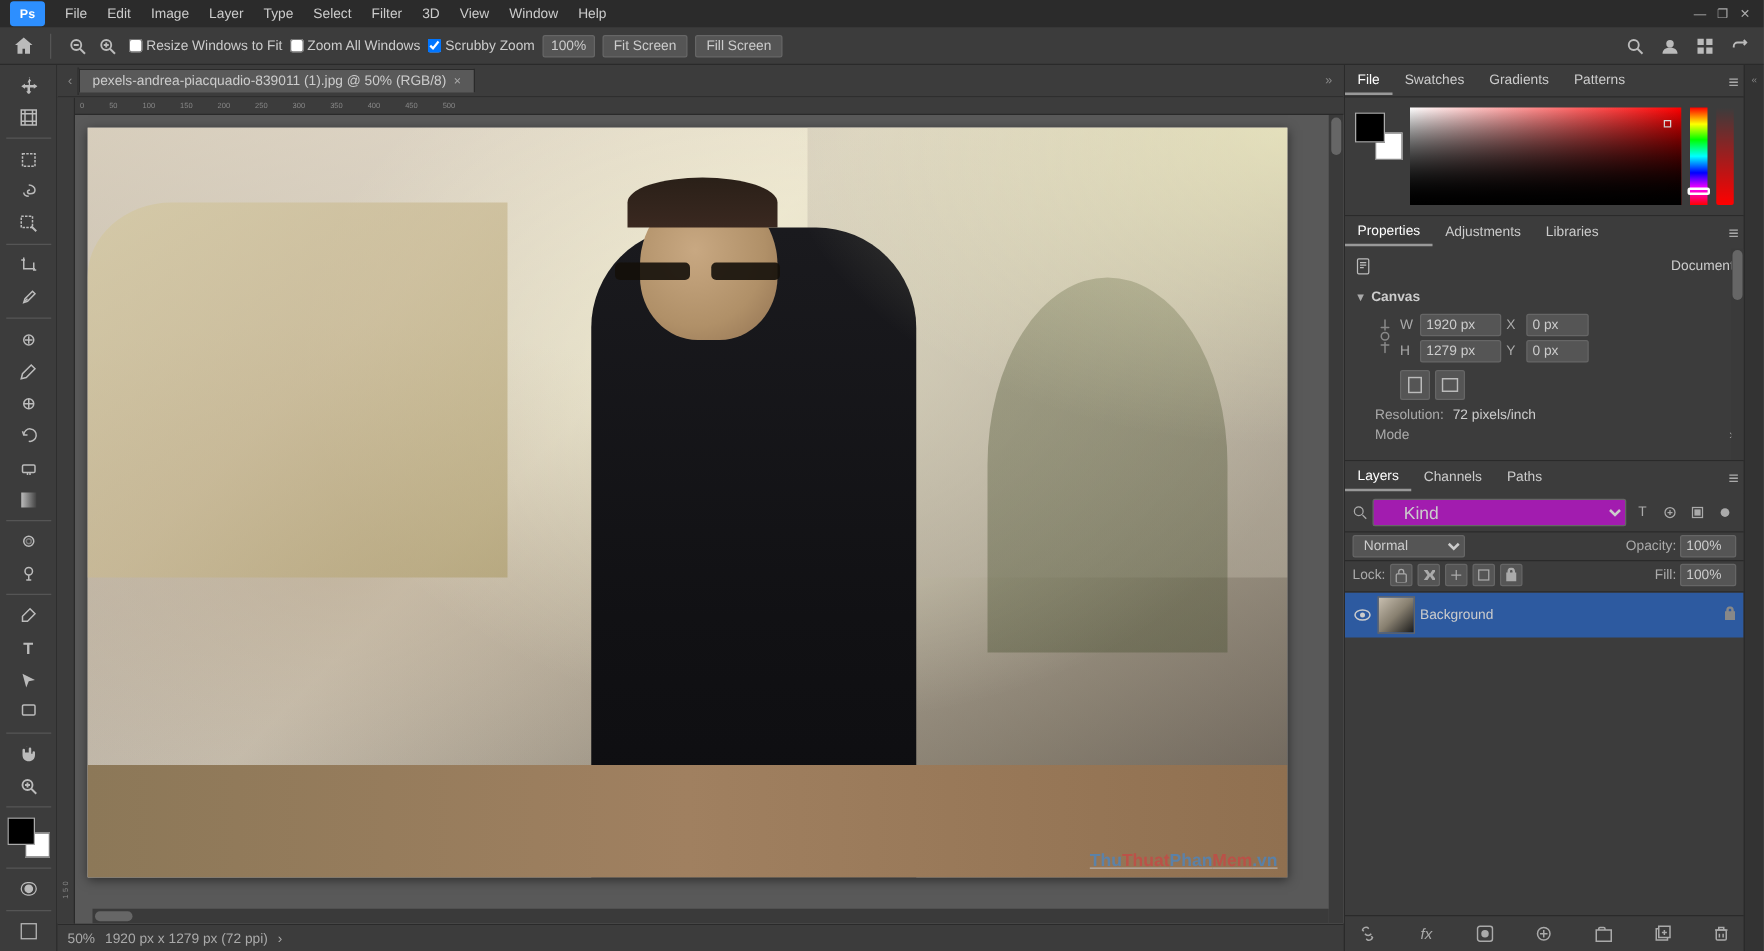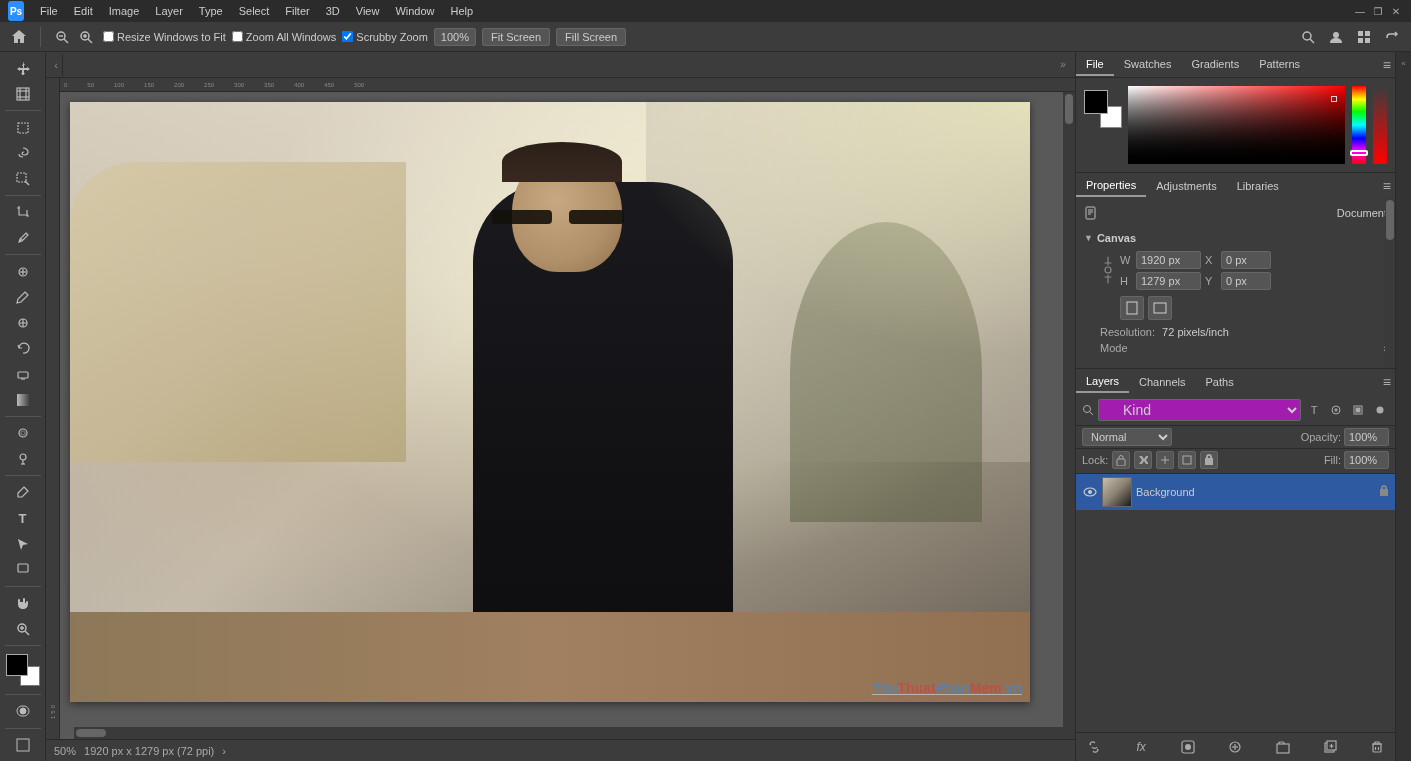--- a/index.html
+++ b/index.html
@@ -137,21 +137,21 @@
       background: linear-gradient(to bottom, transparent 0%, #000 100%); }
     .color-hue-bar { width: 14px; height: 78px; position: relative; cursor: pointer;
       background: linear-gradient(to bottom, #f00 0%, #ff0 17%, #0f0 33%, #0ff 50%, #00f 67%, #f0f 83%, #f00 100%); }
     .color-hue-thumb { position: absolute; bottom: 8px; left: -2px; width: 18px; height: 6px; background: transparent; border: 2px solid #fff; border-radius: 2px; }
   </style>
 </head>
 <body>
 
 <div id="titlebar">
   <div style="display:flex;align-items:center;">
-    <div style="width:16px;height:20px;background:#2d8fff;border-radius:3px;display:flex;align-items:center;justify-content:center;font-size:10px;font-weight:bold;color:#fff;margin-right:8px;">Ps</div>
+    <div style="width:28px;height:20px;background:#2d8fff;border-radius:3px;display:flex;align-items:center;justify-content:center;font-size:10px;font-weight:bold;color:#fff;margin-right:8px;">Ps</div>
     <div class="title-menus">
       <span>File</span>
       <span>Edit</span>
       <span>Image</span>
       <span>Layer</span>
       <span>Type</span>
       <span>Select</span>
       <span>Filter</span>
       <span>3D</span>
       <span>View</span>
@@ -389,20 +389,24 @@
     </div>
   </div>
 
   <div style="display:flex;flex-direction:column;flex:1;overflow:hidden;">
 
     <div id="canvas-area">
 
       <div id="tab-bar">
         <div style="display:flex;align-items:center;height:22px;border-right:1px solid #2a2a2a;">
           <div style="width:10px;height:10px;cursor:pointer;display:flex;align-items:center;justify-content:center;padding:0 6px;color:#888;font-size:11px;">‹</div>
+        </div>
+        <div id="tab">
+          <span>pexels-andrea-piacquadio-839011 (1).jpg @ 50% (RGB/8)</span>
+          <span class="close-x">×</span>
         </div>
         <div style="margin-left:auto;width:16px;cursor:pointer;color:#888;font-size:10px;display:flex;align-items:center;justify-content:center;">»</div>
       </div>
 
       <div style="display:flex;flex:1;overflow:hidden;">
 
         <div style="width:14px;background:#3c3c3c;border-right:1px solid #2a2a2a;position:relative;overflow:hidden;">
           <div style="height:14px;background:#3c3c3c;"></div>
           <div style="font-size:7px;color:#888;writing-mode:vertical-lr;transform:rotate(180deg);padding-top:4px;letter-spacing:2px;line-height:14px;overflow:hidden;height:100%;">
 

